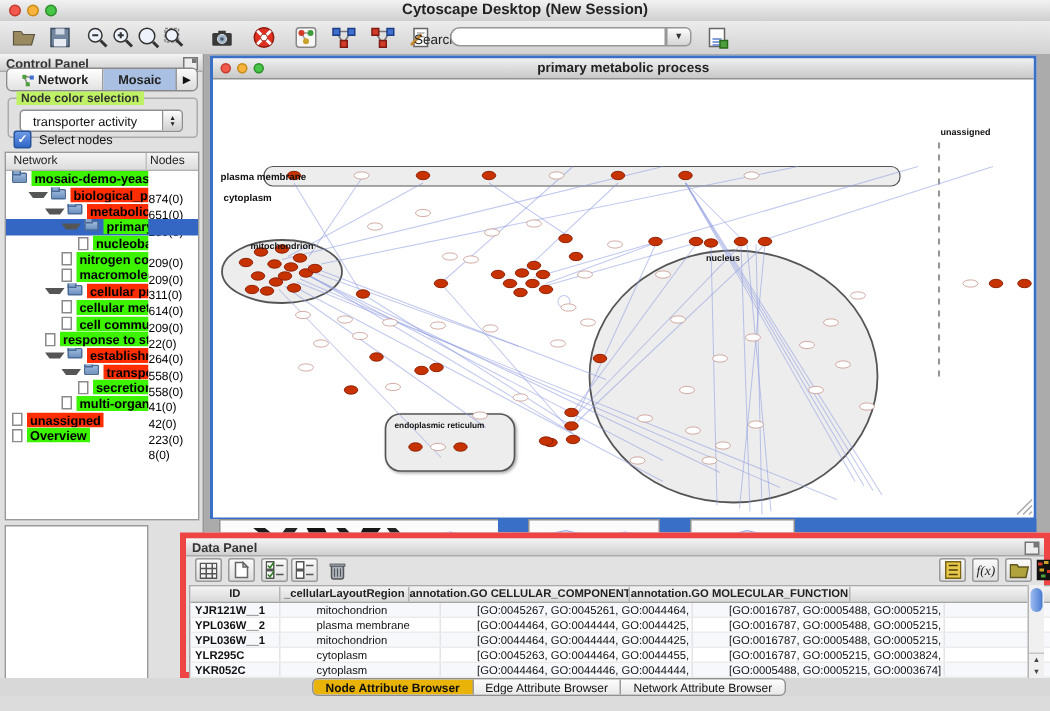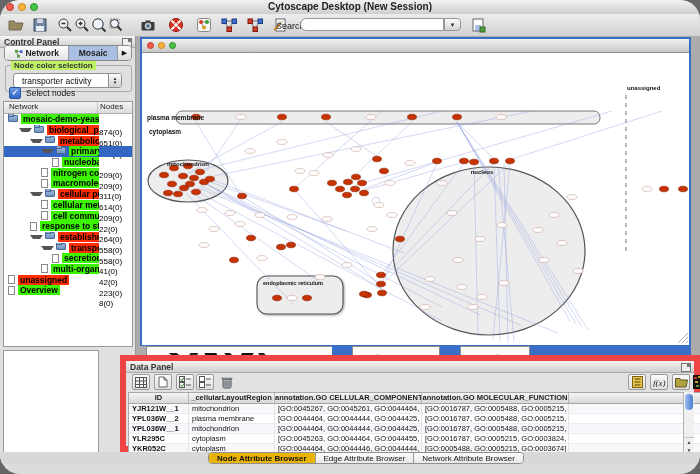--- a/index.html
+++ b/index.html
@@ -1,17 +1,17 @@
 <!DOCTYPE html>
 <html><head>
 <meta charset="utf-8">
 <style>
   html,body{margin:0;padding:0;background:#666;}
   #app{position:relative;width:700px;height:474px;background:#dcdcdc;overflow:hidden;
-       font-family:"Liberation Sans",sans-serif;border-radius:20px;-webkit-font-smoothing:antialiased;}
+       font-family:"Liberation Sans",sans-serif;-webkit-font-smoothing:antialiased;}
   
   .titlebar{position:absolute;left:0;top:0;width:700px;height:14px;
     background:linear-gradient(#f2f2f2,#cfcfcf);border-bottom:1px solid #8f8f8f;}
   .titlebar .title{position:absolute;left:0;right:0;top:1px;text-align:center;
     font-size:10px;font-weight:bold;color:#222;}
   .light{position:absolute;top:3px;width:8px;height:8px;border-radius:50%;box-sizing:border-box;}
   .light.red{left:6px;background:#f35a4e;border:1px solid #c33b2e;}
   .light.yel{left:18px;background:#f8b43c;border:1px solid #c68a17;}
   .light.grn{left:30px;background:#47c546;border:1px solid #2d8f2a;}
   
@@ -97,31 +97,31 @@
   .node{fill:#c63200;stroke:#8a1c00;stroke-width:0.6;}
   .oval{fill:#ffffff;stroke:#c49086;stroke-width:0.5;}
   .region{fill:#ededed;stroke:#555;}
   .rlabel{font-family:"Liberation Sans",sans-serif;font-weight:bold;fill:#111;}
   
   .frag{position:absolute;top:310px;height:9px;box-sizing:border-box;}
   .frag.white{background:#fbfbfb;border:1px solid #8f8f8f;border-bottom:none;}
   .frag.blue{background:#3a6fc8;}
   
   .dpanel{position:absolute;left:120px;top:355px;width:580px;height:97px;background:#e2e2e2;
-    border:6px solid #ef4444;box-sizing:border-box;}
+    border:4px solid #ef4444;box-sizing:border-box;}
   .dp-toolbar{position:absolute;left:0;top:11px;width:100%;height:32px;}
   .dp-btn{position:absolute;top:2px;width:18px;height:16px;border:1px solid #9a9a9a;
     background:linear-gradient(#fbfbfb,#dedede);border-radius:2px;box-sizing:border-box;
     display:flex;align-items:center;justify-content:center;}
   .dp-table{position:absolute;left:2px;top:31px;width:576px;height:64px;background:#fff;
     border:1px solid #aaa;box-sizing:border-box;overflow:hidden;}
   .dp-thead{display:flex;height:10px;background:linear-gradient(#f4f4f4,#d9d9d9);
     border-bottom:1px solid #a5a5a5;font-size:7.5px;font-weight:bold;color:#222;}
   .dp-thead>div{border-right:1px solid #b5b5b5;text-align:center;overflow:hidden;white-space:nowrap;box-sizing:border-box;}
-  .dp-row{display:flex;height:9px;font-size:7.5px;color:#111;border-bottom:1px solid #ececec;}
+  .dp-row{display:flex;height:9px;font-size:7.5px;color:#111;border-bottom:1px solid #ececec;gap:21px;}
   .dp-row>div{border-right:1px solid #e4e4e4;white-space:nowrap;overflow:hidden;
     padding-left:3px;box-sizing:border-box;line-height:9px;}
   .dp-row:nth-child(odd){background:#f6f8fc;}
   .c0{flex:0 0 60px;font-weight:bold;}
   .c1{flex:0 0 86px;}
   .c2{flex:0 0 147px;}
   .c3{flex:0 0 147px;}
   .cf{flex:1 1 auto;border-right:none!important;}
   .dp-scroll{position:absolute;right:0px;top:31px;width:11px;height:64px;background:#f0f0f0;
     border-left:1px solid #b5b5b5;box-sizing:border-box;}
@@ -408,20 +408,21 @@
     </div>
     <div class="cp-bottombox"></div>
   </div>
 
   <div class="mdi">
     <div class="netwin">
       <div class="wtitle">
         <span class="wl red"></span>
         <span class="wl yel"></span>
         <span class="wl grn"></span>
+        <div class="title">primary metabolic process</div>
       </div>
       <svg id="net-canvas" width="547" height="292" viewBox="0 0 547 292">
           <rect x="34" y="58" width="424" height="13" rx="6" class="region" stroke-width="0.8"></rect>
           <ellipse cx="347" cy="198" rx="96" ry="84" class="region" stroke-width="1.2"></ellipse>
           <ellipse cx="46" cy="128" rx="40" ry="21" class="region" stroke-width="1.2"></ellipse>
           <rect x="115" y="223" width="86" height="38" rx="10" class="region" stroke-width="1.1" style="filter:drop-shadow(1.5px 1.5px 1px rgba(0,0,0,0.35))"></rect>
           <line x1="484" y1="42" x2="484" y2="200" stroke="#8a8a8a" stroke-width="1.2" stroke-dasharray="4 4"></line>
           <line x1="60" y1="128" x2="240" y2="236" class="edge"></line>
           <line x1="62" y1="130" x2="300" y2="254" class="edge"></line>
           <line x1="64" y1="131" x2="338" y2="262" class="edge"></line>

